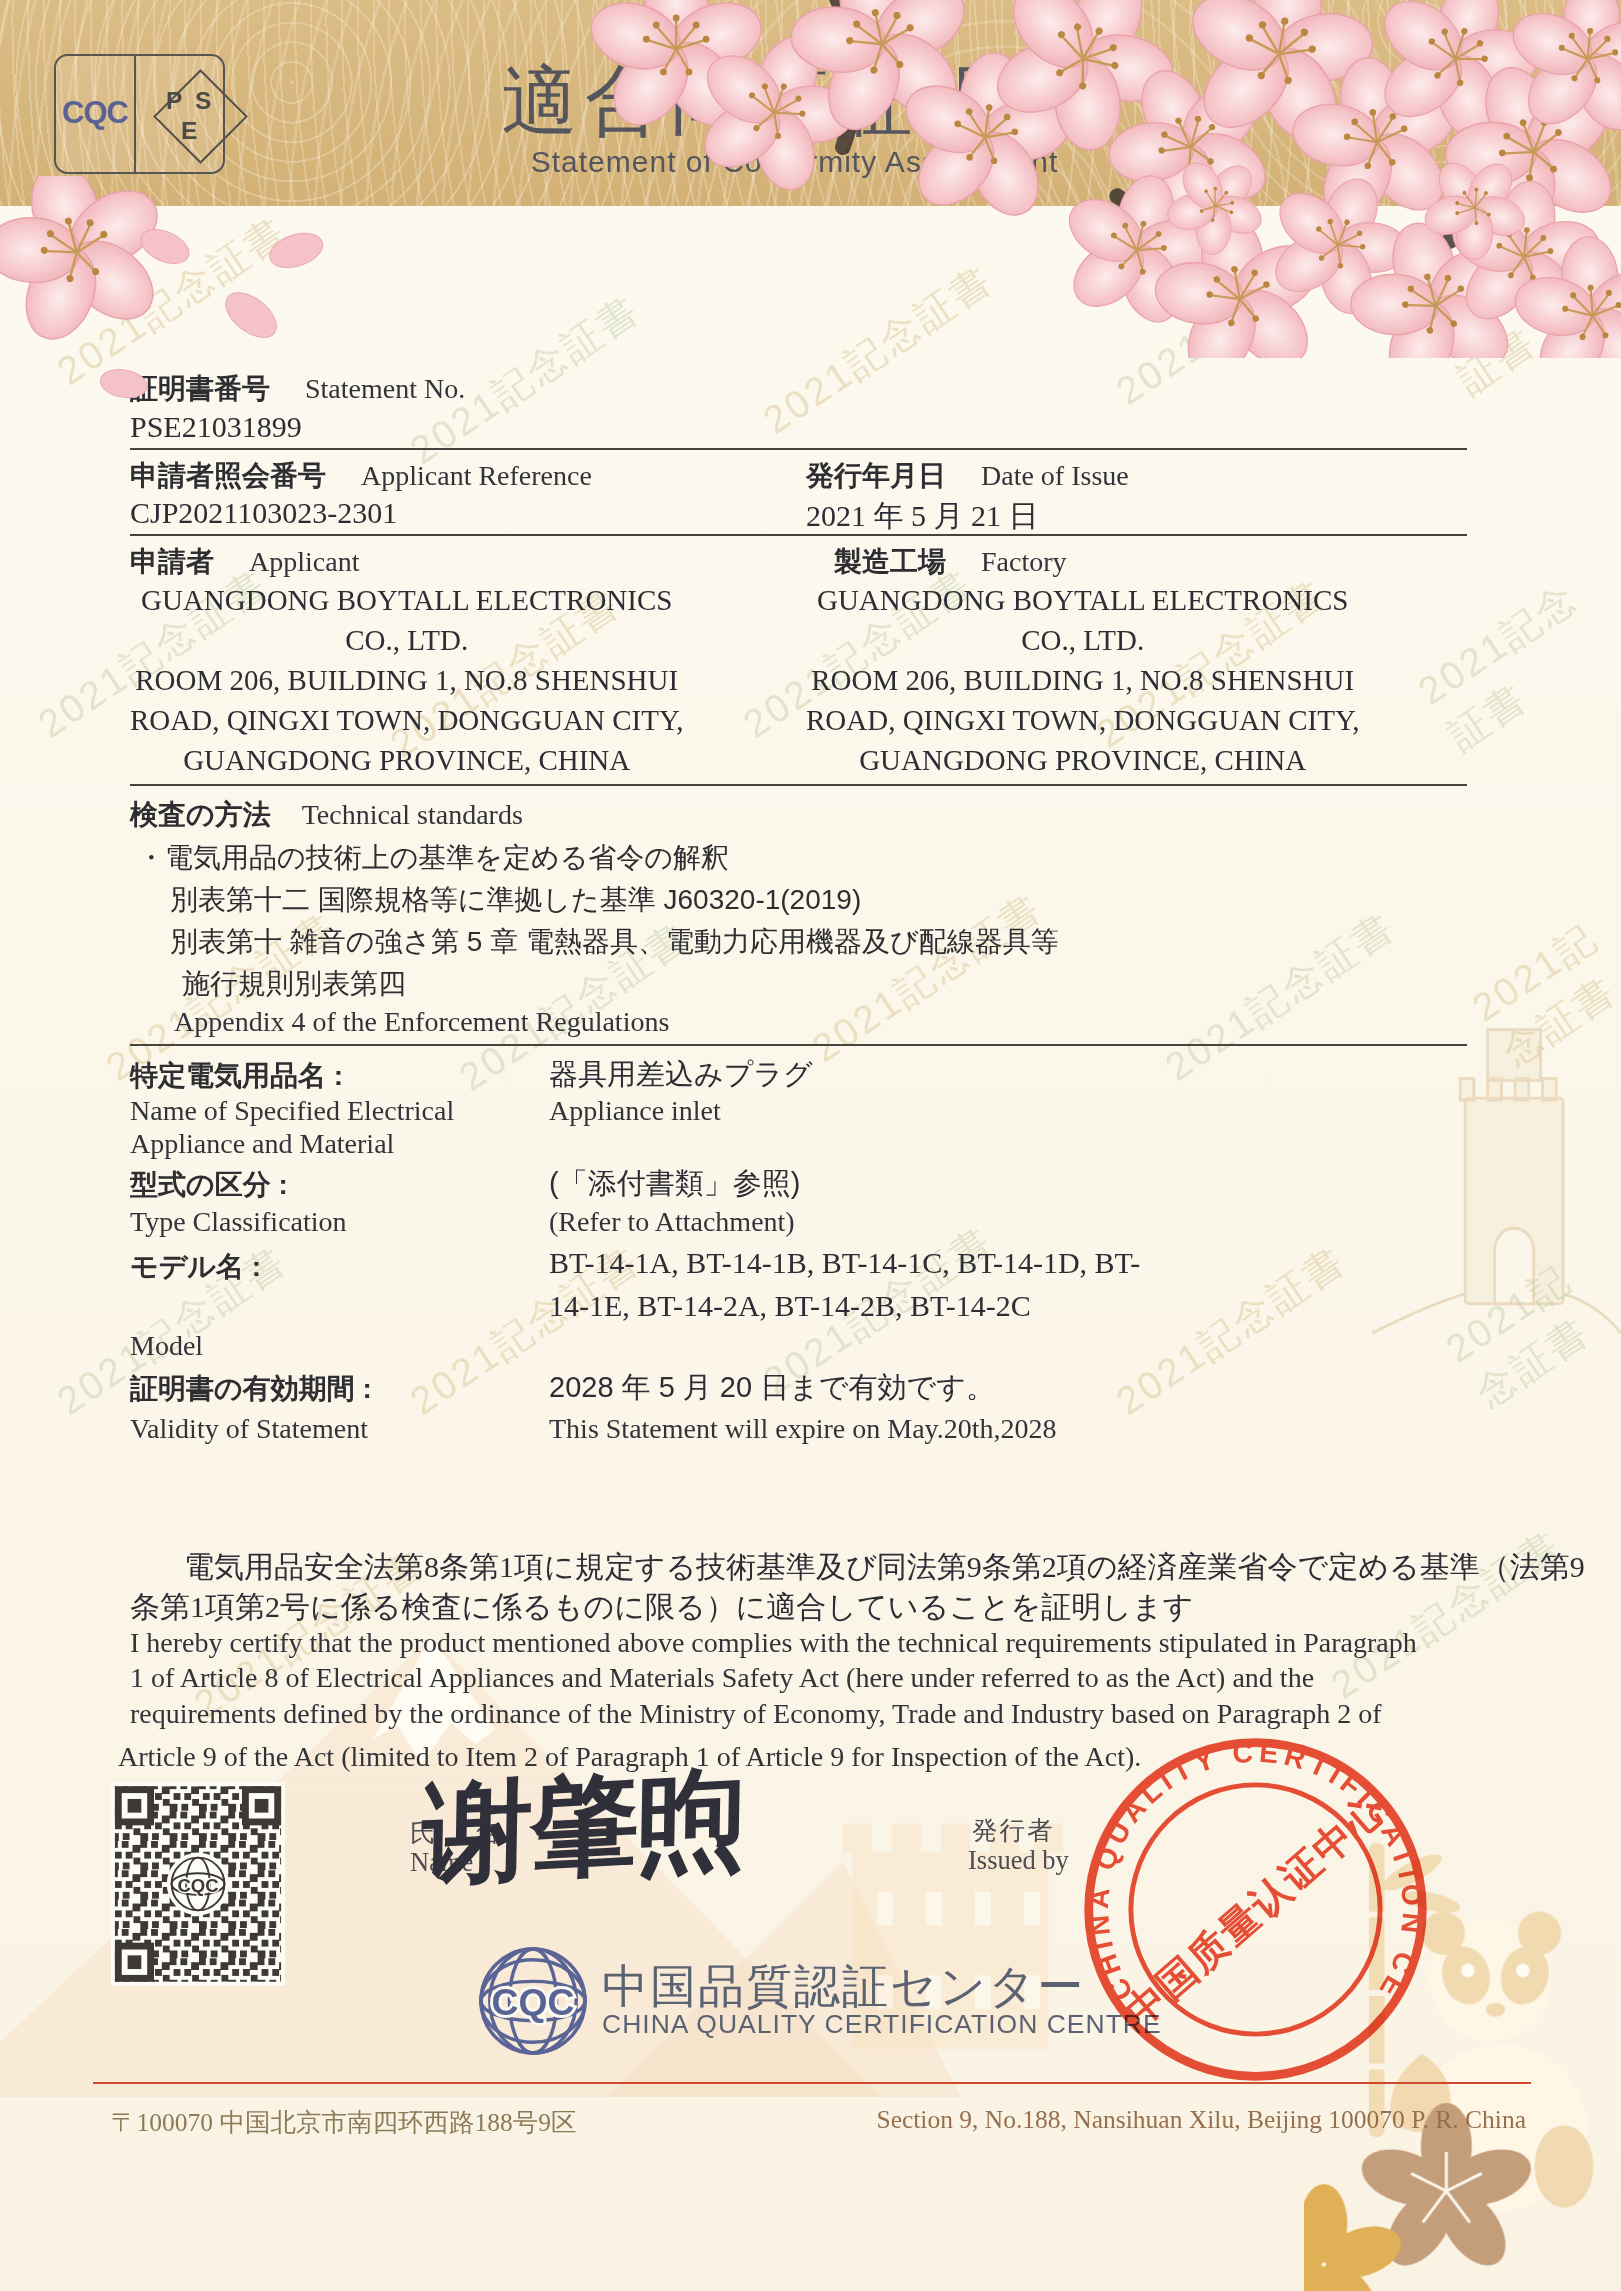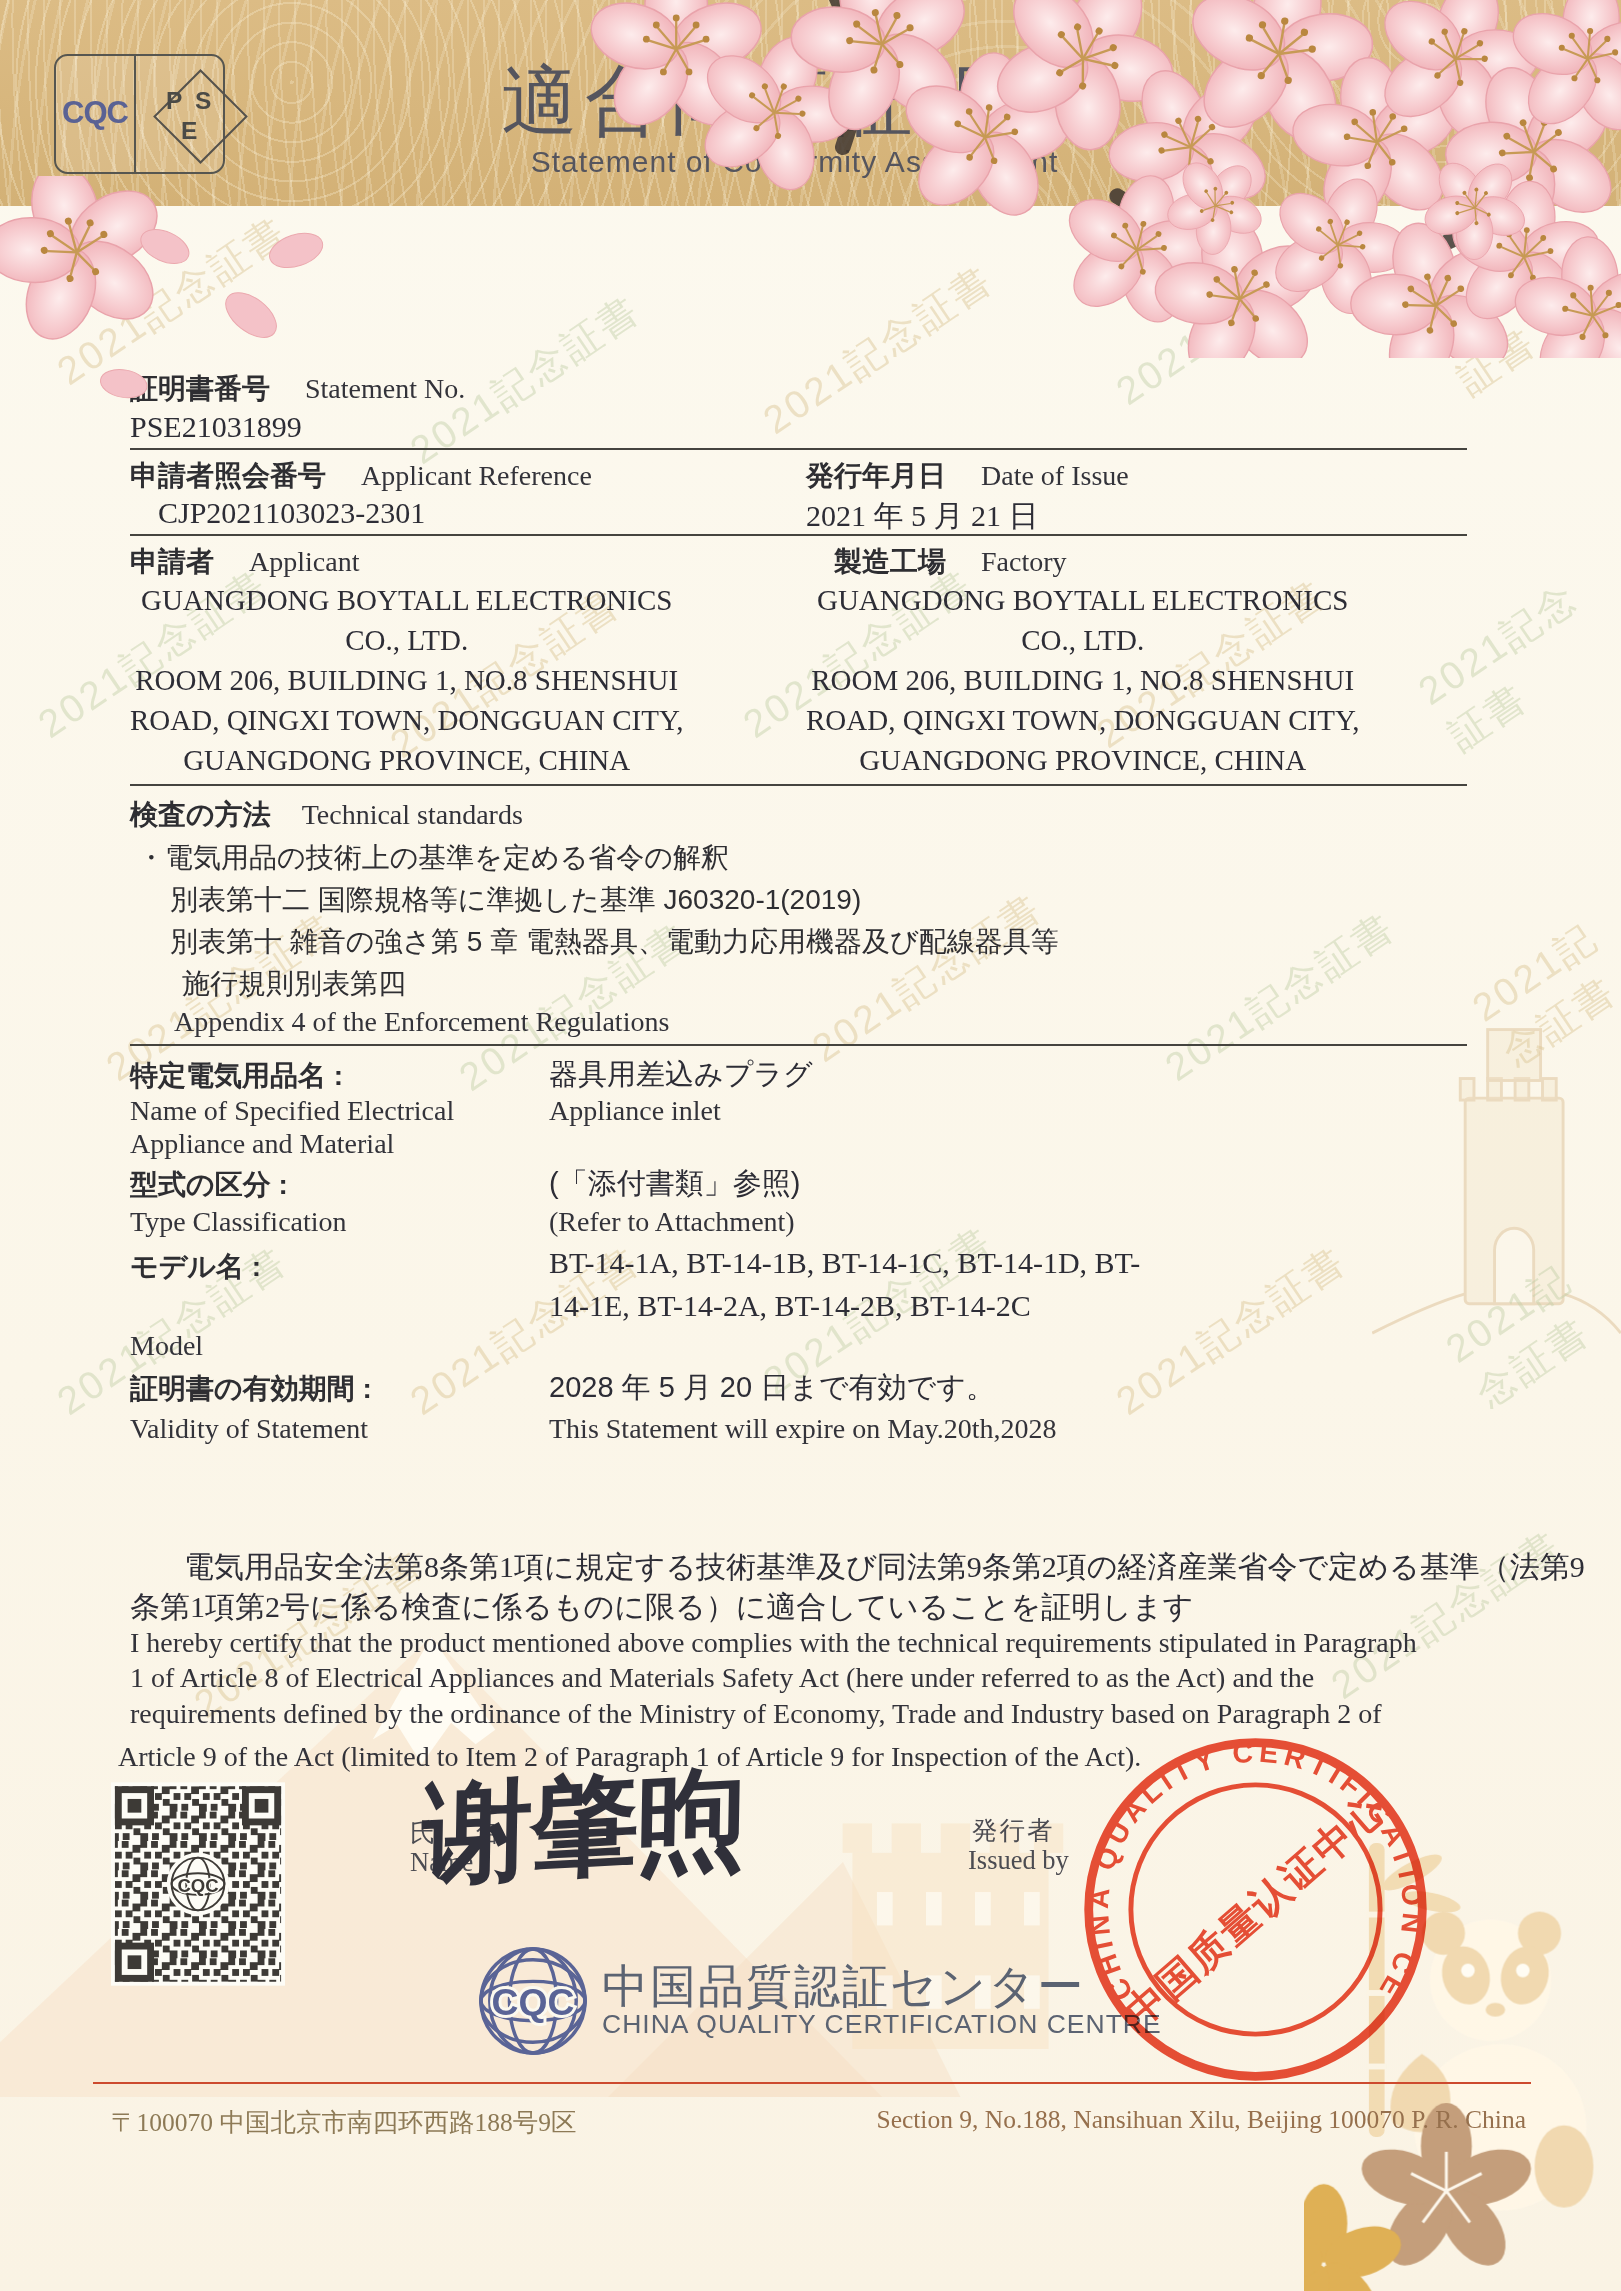--- a/index.html
+++ b/index.html
@@ -253,21 +253,21 @@
     <span class="jp">証明書番号</span>
     <span class="en">Statement No.</span>
   </div>
   <div class="abs z3 val" style="left:130px;top:410px;">PSE21031899</div>
   <div class="rule" style="top:448px;"></div>
 
   <div class="abs z3 row" style="left:130px;top:457px;">
     <span class="jp">申請者照会番号</span>
     <span class="en">Applicant Reference</span>
   </div>
-  <div class="abs z3 val" style="left:130px;top:496px;margin-left:28px;">CJP2021103023-2301</div>
+  <div class="abs z3 val" style="left:130px;top:496px;">CJP2021103023-2301</div>
   <div class="abs z3 row" style="left:806px;top:457px;">
     <span class="jp">発行年月日</span>
     <span class="en">Date of Issue</span>
   </div>
   <div class="abs z3 val" style="left:806px;top:496px;">2021 年 5 月 21 日</div>
   <div class="rule" style="top:534px;"></div>
 
   <div class="abs z3 row" style="left:130px;top:543px;text-align:right;">
     <span class="jp">申請者</span>
     <span class="en">Applicant</span>

